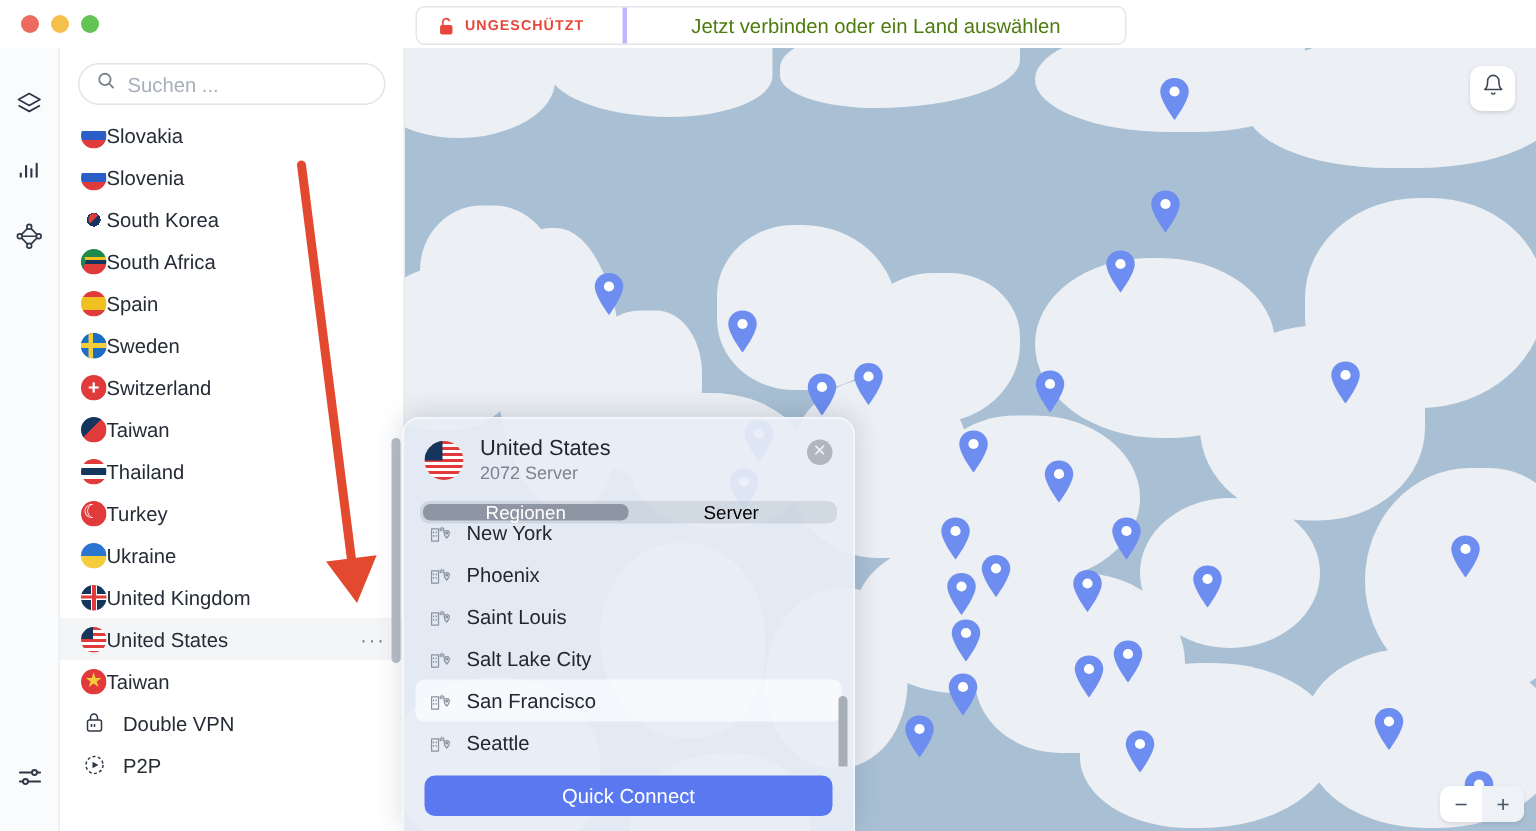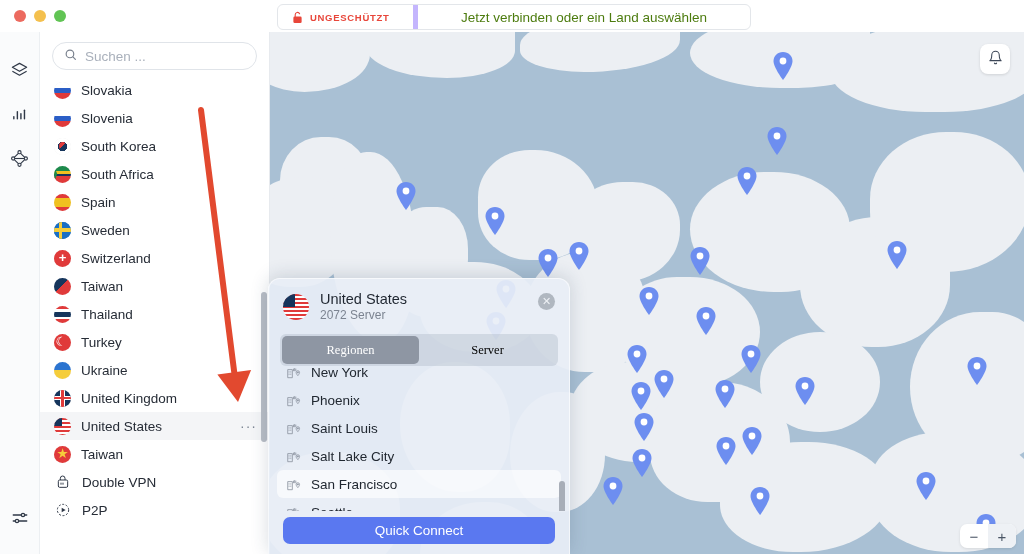--- a/index.html
+++ b/index.html
@@ -25,21 +25,21 @@
 
   
   .statusbar {
     position: absolute; top: 4px; left: 277px; width: 474px; height: 26px;
     background: #ffffff; border: 1px solid #e3e6ea; border-radius: 6px;
     display: flex; align-items: center; z-index: 41;
   }
   .status-left {
     display: flex; align-items: center; gap: 7px;
     padding: 0 14px 0 14px; height: 100%;
-    border-right: 5px solid #c4b5fd;
+    border-right: 3px solid #c4b5fd;
     min-width: 140px;
   }
   .status-left .lbl {
     color: #e8463a; font-size: 9.5px; font-weight: bold; letter-spacing: .7px;
   }
   .status-center {
     flex: 1; text-align: center; font-size: 13.5px; color: #4d7c0f;
   }
   .lock-icon svg { display:block; }
 
@@ -79,21 +79,21 @@
   }
   .search-box input {
     border: none; outline: none; flex: 1; font-size: 13.5px;
     color: #2f3640; background: transparent;
     font-family: "Liberation Sans", sans-serif;
   }
   .search-box input::placeholder { color: #a9b0bb; }
 
   .country-list { padding: 0 0 0 0; }
   .country {
-    display: flex; align-items: center; gap: 10px;
+    display: flex; align-items: center; 
     height: 28px; padding: 0 12px 0 14px; cursor: pointer; position: relative;
   }
   .country.selected { background: #f4f5f7; }
   .country .cname { font-size: 13.5px; color: #262c36; white-space: nowrap; }
   .country .dots { margin-left: auto; color: #7d8795; font-size: 14px; letter-spacing: 1px; line-height: 8px; }
 
   .flag {
     width: 17px; height: 17px; border-radius: 50%;
     flex: 0 0 17px; overflow: hidden; position: relative;
     box-shadow: 0 0 0 .5px rgba(0,0,0,.08) inset;
@@ -158,22 +158,22 @@
   .panel-titles { margin-left: 11px; }
   .panel-title { font-size: 14.5px; color: #1f2630; font-weight: normal; }
   .panel-sub { font-size: 12px; color: #7c8491; margin-top: 1px; }
   .panel-close {
     margin-left: auto; width: 17px; height: 17px; border-radius: 50%;
     background: #b0b7c0; color: #eef1f5; font-size: 11px; line-height: 17px;
     text-align: center; cursor: pointer; align-self: flex-start; margin-top: 2px;
   }
 
   .tabs {
-    margin: 6px 11px 0 11px; height: 32px; border-radius: 6px;
-    background: rgba(180,190,205,.45); display: flex; padding: 2px; font-family: Liberation Serif, serif;
+    margin: 6px 11px 0 11px; height: 15px; border-radius: 6px;
+    background: rgba(180,190,205,.45); display: flex; padding: 2px;
   }
   .tab {
     flex: 1; display: flex; align-items: center; justify-content: center;
     font-size: 12.5px; border-radius: 5px; cursor: pointer; color: #000000;
   }
   .tab.active { background: #8e96a3; color: #ffffff; }
 
   .city-list { flex: 1; overflow: hidden; position: relative; padding-top: 0; }
   .city {
     display: flex; align-items: center; gap: 9px;

